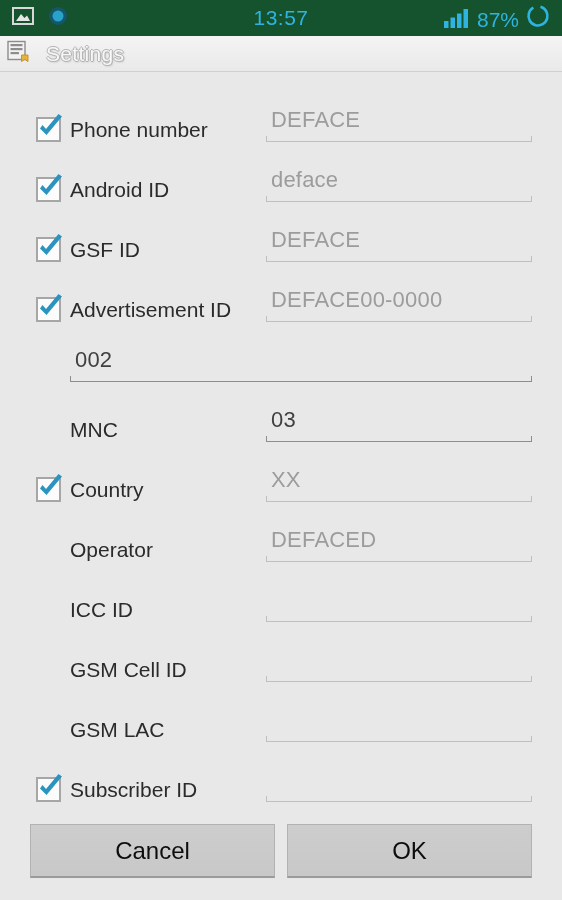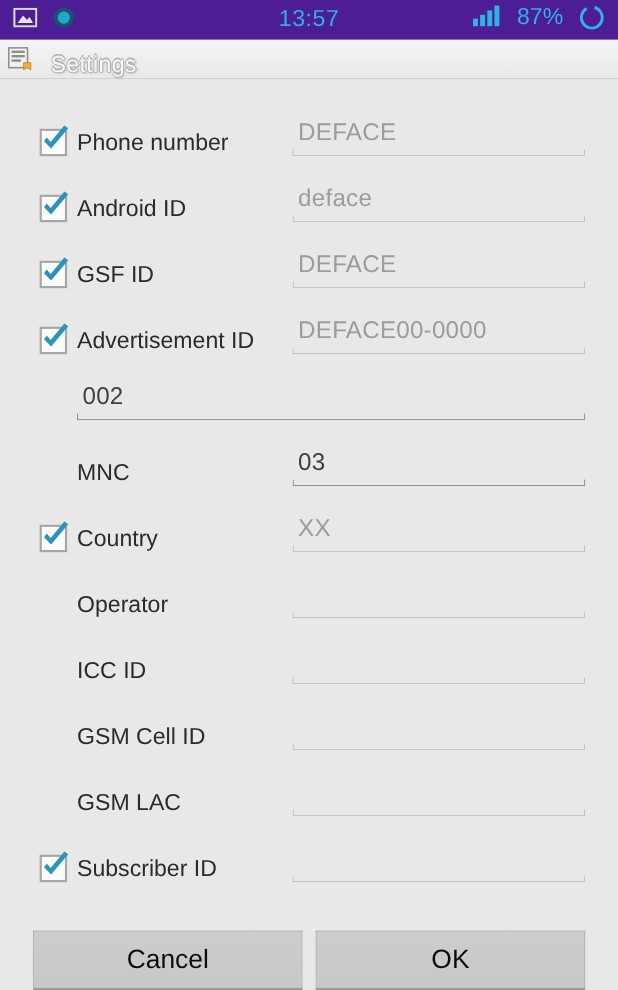--- a/index.html
+++ b/index.html
@@ -11,21 +11,21 @@
     width: 562px;
     height: 900px;
     font-family: "Liberation Sans", sans-serif;
     overflow: hidden;
     position: relative;
   }
 
   
   #status-bar {
     height: 36px;
-    background: #4c1d95;
+    background: #14532d;
     display: flex;
     align-items: center;
     position: relative;
     padding: 0 12px;
     box-sizing: border-box;
   }
   #status-left {
     display: flex;
     align-items: center;
     gap: 14px;
@@ -36,37 +36,37 @@
     left: 0; right: 0;
     text-align: center;
     color: #2fb3e0;
     font-size: 21px;
     letter-spacing: 0.5px;
     pointer-events: none;
   }
   #status-right {
     margin-left: auto;
     display: flex;
-    align-items: flex-start;
-    gap: 14px;
+    align-items: flex-end;
+    gap: 7px;
     z-index: 2;
   }
   #battery-pct {
     color: #2fb3e0;
     font-size: 21px;
     letter-spacing: 0px;
   }
 
   
   #title-bar {
     height: 36px;
     background: linear-gradient(to bottom, #f4f4f4 0%, #eeeeee 55%, #e9e9e9 100%);
     border-bottom: 1px solid #cfcfcf;
     display: flex;
-    align-items: flex-end;
+    align-items: center;
     padding-left: 7px;
     box-sizing: border-box;
   }
   #title-text {
     margin-left: 17px;
     font-size: 21px;
     color: #f7f7f7;
     text-shadow:
       -1px 0 #b4b4b4, 0 -1px #b4b4b4, 1px 0 #b4b4b4, 0 1px #b4b4b4,
       1px 1px 2px rgba(120,120,120,0.55);
@@ -139,21 +139,21 @@
     border-right-color: #8e8e8e;
   }
 
   
   #button-bar {
     position: absolute;
     left: 0; right: 0;
     bottom: 0;
     height: 82px;
     display: flex;
-    align-items: flex-end;
+    align-items: flex-start;
     padding: 6px 30px 0 30px;
     gap: 12px;
     box-sizing: border-box;
     background: #e8e8e8;
   }
   .dlg-button {
     flex: 1 1 0;
     height: 54px;
     background: linear-gradient(to bottom, #cdcdcd 0%, #c8c8c8 100%);
     border: 1px solid #b2b2b2;
@@ -301,20 +301,21 @@
       <div class="label">Country</div>
       <div class="field">
         <span class="value">XX</span>
         <span class="underline"></span>
       </div>
     </div>
     <div class="row">
       <div class="cb-slot"></div>
       <div class="label">Operator</div>
       <div class="field">
+        <span class="value">DEFACED</span>
         <span class="underline"></span>
       </div>
     </div>
     <div class="row">
       <div class="cb-slot"></div>
       <div class="label">ICC ID</div>
       <div class="field">
         <span class="value"></span>
         <span class="underline"></span>
       </div>

